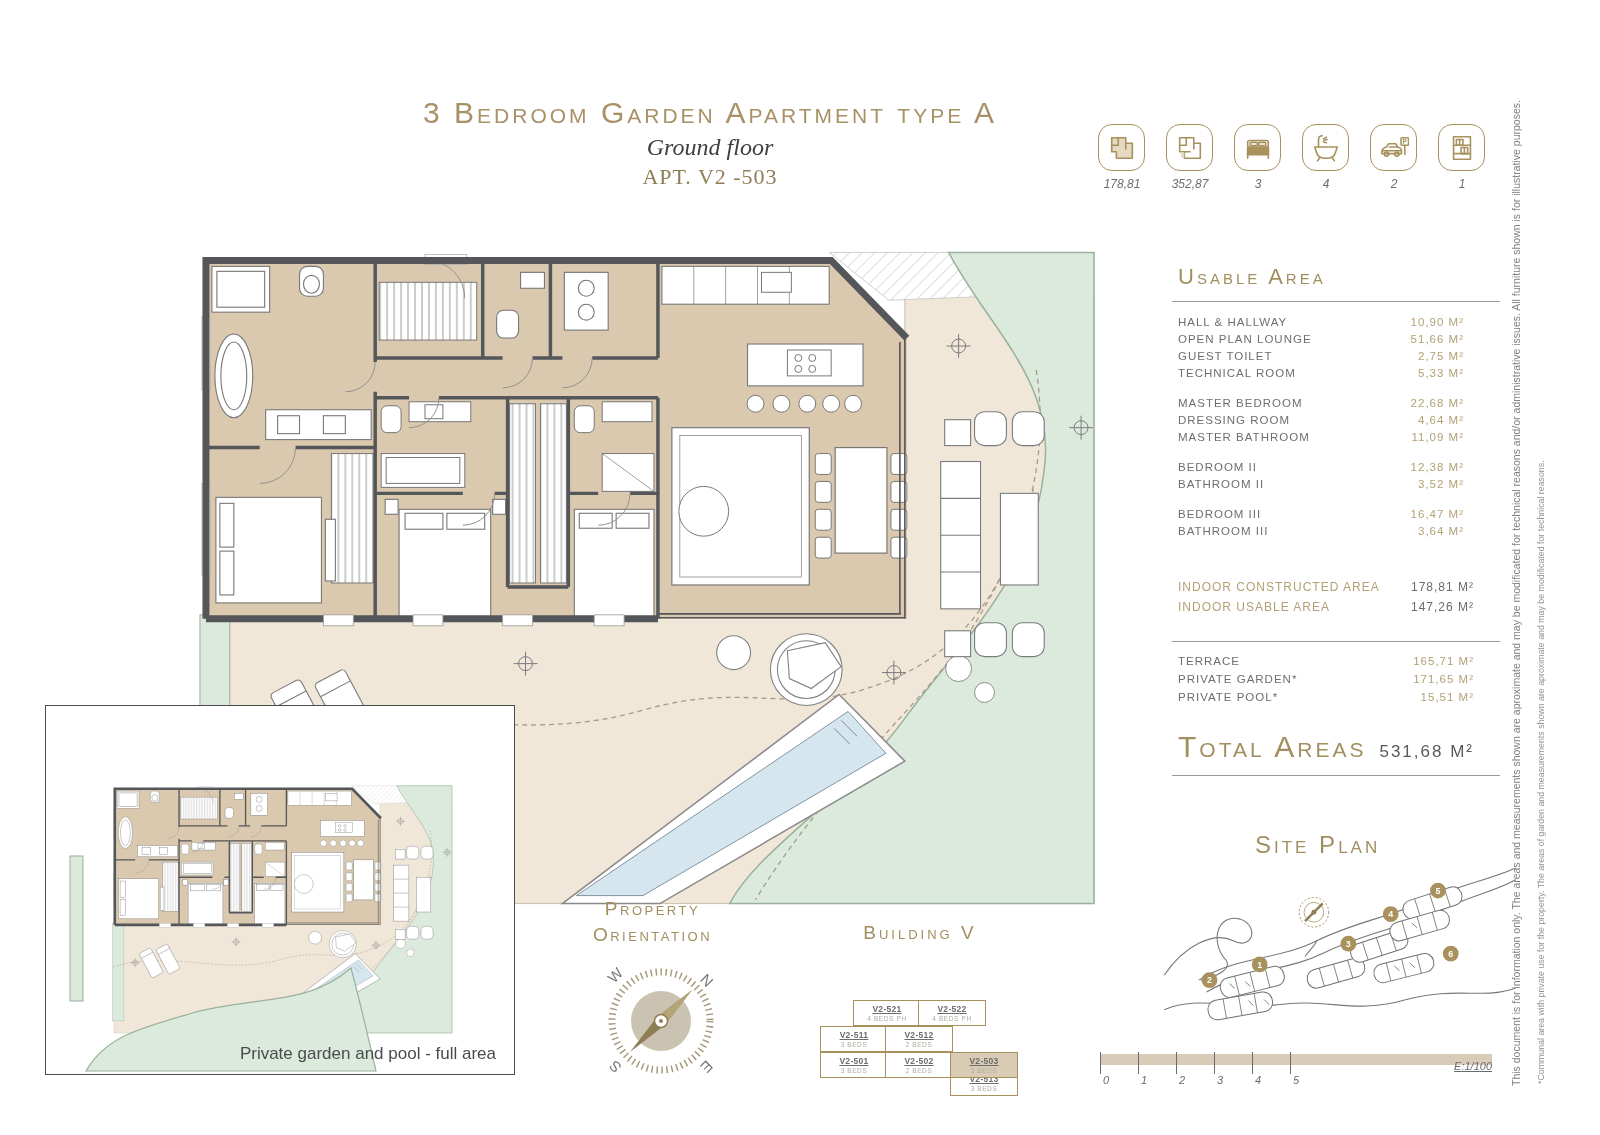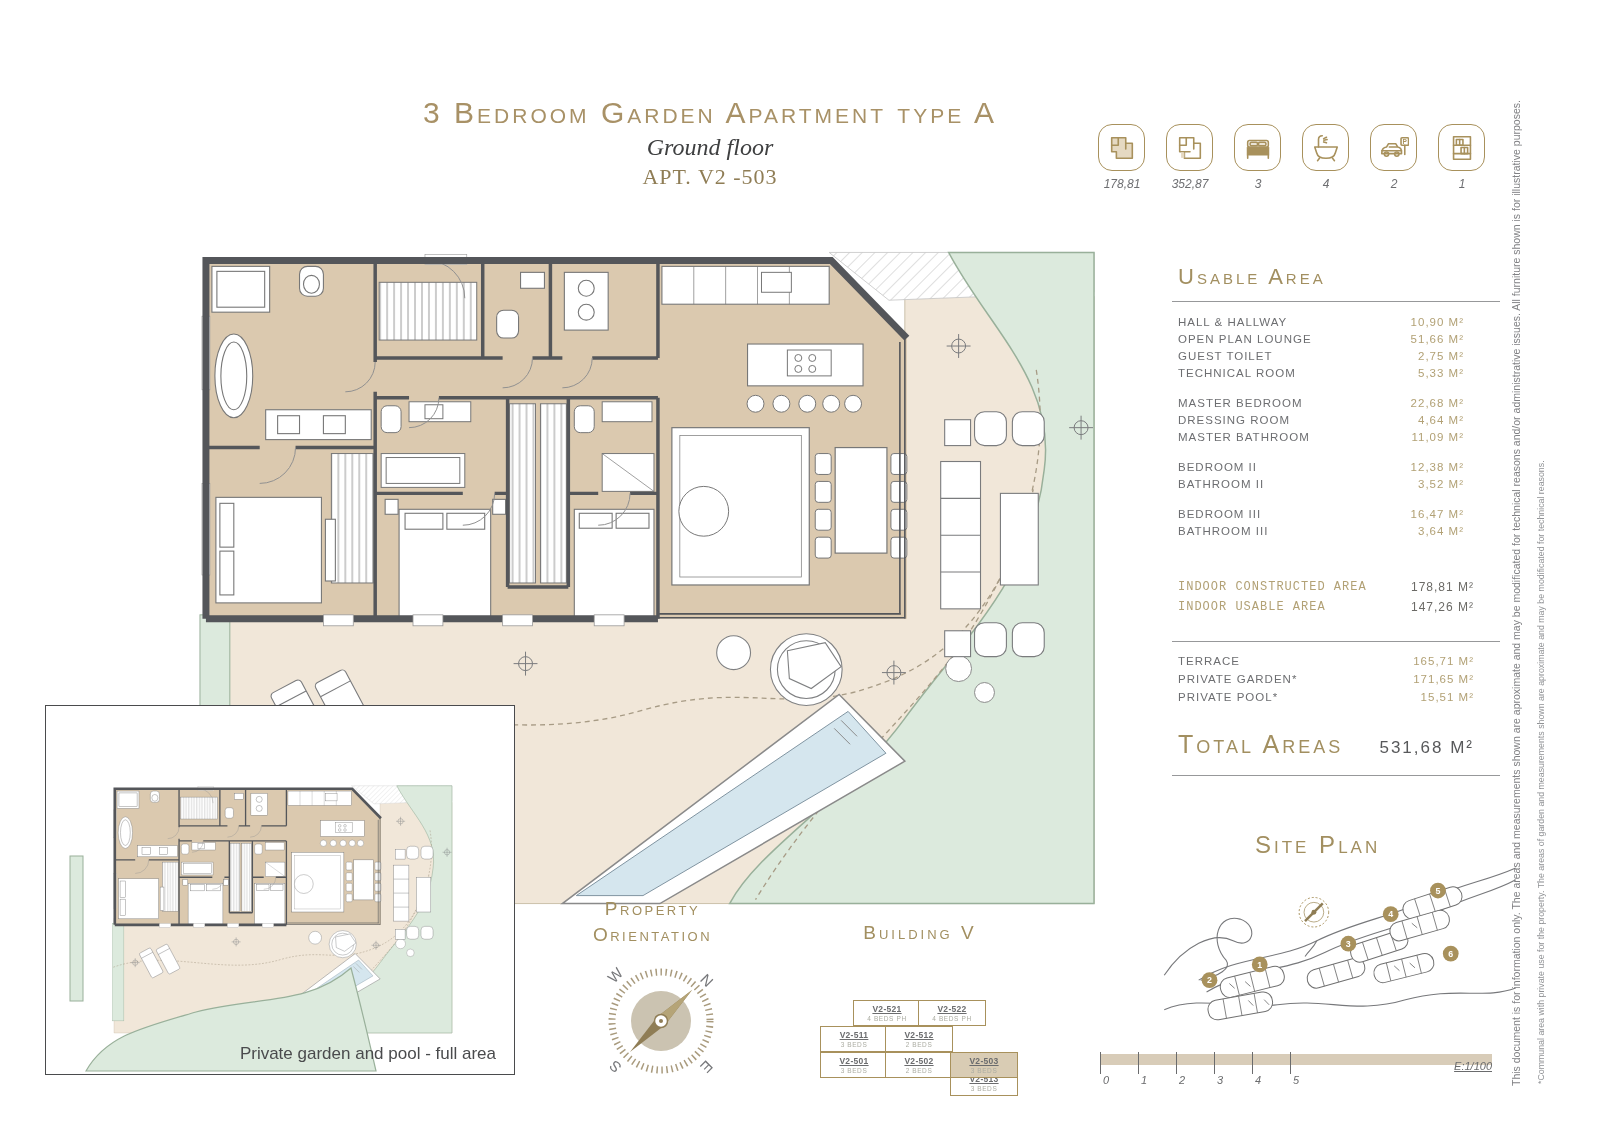--- a/index.html
+++ b/index.html
@@ -24,26 +24,26 @@
   
   .ua-head{left:1178px;top:264px;font-size:22px;letter-spacing:3px;color:#A28F60;}
   .rule{height:1.2px;background:#97989A;width:328px;left:1172px;}
   .row{display:flex;justify-content:space-between;font-size:11.5px;letter-spacing:1px;line-height:17px;}
   .row .lbl{color:#6D6E71;}
   .row .val{color:#B2A175;}
   .ua-table{left:1178px;top:314px;width:286px;}
   .grp{margin-bottom:13px;}
   .indoor{left:1178px;top:577px;width:296px;}
   .indoor .row{line-height:20px;font-size:12px;}
-  .indoor .lbl{color:#B2A175;font-family:Liberation Mono, monospace;}
+  .indoor .lbl{color:#B2A175;}
   .indoor .val{color:#6b6a66;}
   .outdoor{left:1178px;top:652px;width:296px;}
   .outdoor .row{line-height:18px;}
   .total{left:1178px;top:730px;width:296px;display:flex;justify-content:space-between;align-items:baseline;}
-  .t-lbl{font-size:25px;letter-spacing:3px;color:#A28F60;}
+  .t-lbl{font-size:30px;letter-spacing:3px;color:#A28F60;}
   .t-val{font-size:17px;letter-spacing:2px;color:#58595B;}
   
   .sp-head{left:1255px;top:831px;font-size:24px;letter-spacing:3px;color:#A28F60;text-align:center;}
   
   .scalebar{left:1100px;top:1052px;width:392px;height:34px;}
   .sb-bar{position:absolute;left:0;top:2px;width:392px;height:11px;background:#D8CCB8;}
   .sb-tick{position:absolute;top:0;width:1.2px;height:22px;background:#6a6b6d;}
   .sb-lab{position:absolute;top:22px;font-style:italic;font-size:11px;color:#6a6b6d;}
   .sb-note{position:absolute;right:0;top:8px;font-style:italic;font-size:11px;color:#6a6b6d;text-decoration:underline;}
   

